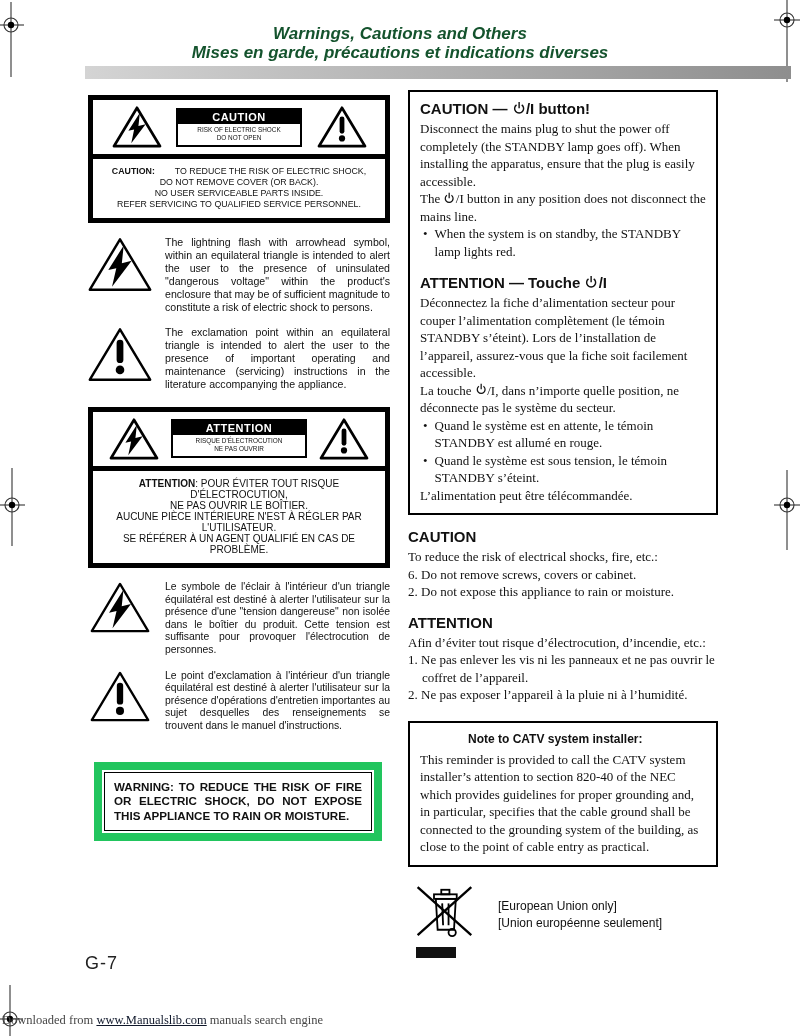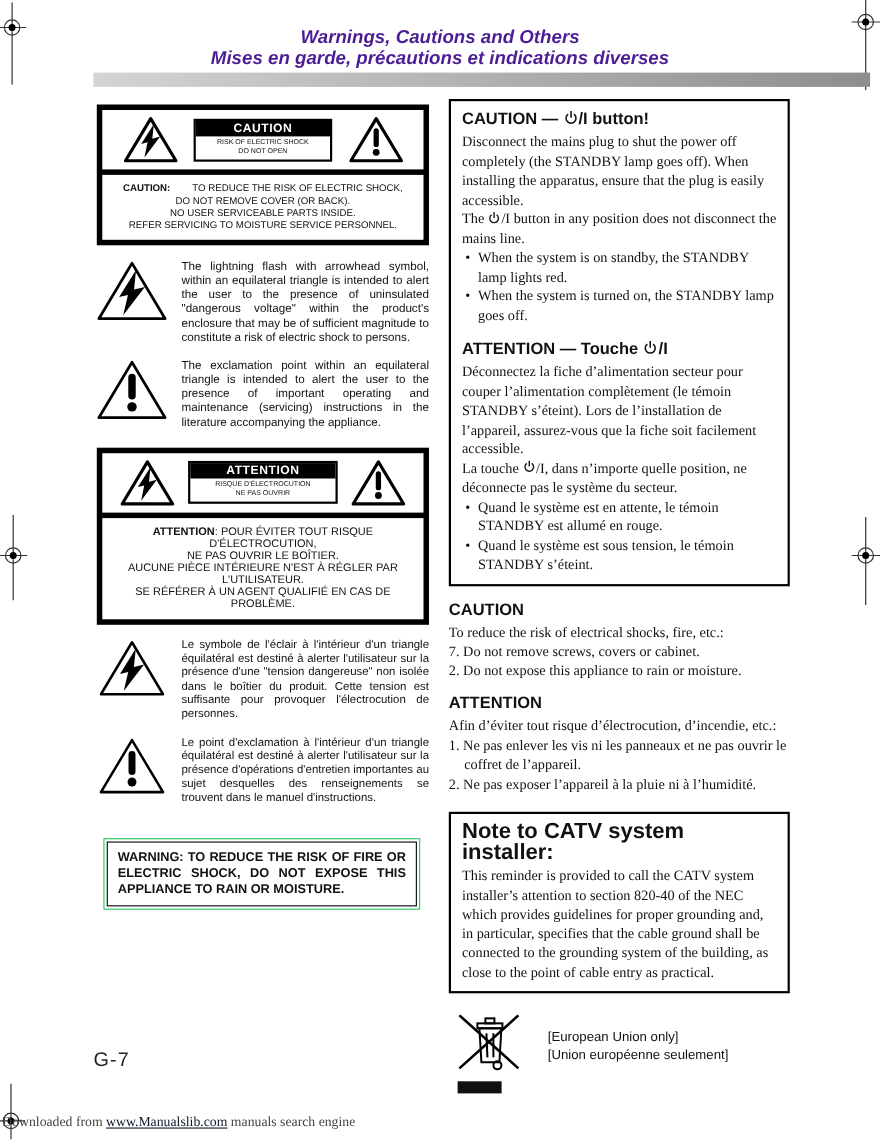--- a/index.html
+++ b/index.html
@@ -3,21 +3,21 @@
 <meta charset="utf-8">
 <style>
   html,body{margin:0;padding:0;}
   body{
     width:800px;height:1036px;position:relative;background:#fff;
     font-family:"Liberation Sans",sans-serif;color:#111;overflow:hidden;
   }
   
   .page-title{
     position:absolute;top:24px;left:0;width:800px;text-align:center;
-    font-size:17px;line-height:19px;font-weight:bold;font-style:italic;color:#4c1d95;
+    font-size:17px;line-height:19px;font-weight:bold;font-style:italic;color:#14532d;
   }
   .grad-bar{
     position:absolute;left:85px;top:66px;width:706px;height:13px;
     background:linear-gradient(to right,#d4d4d4,#8e8e8e);
   }
   
   .regmark{position:absolute;}
   .regmark line{stroke:#333;stroke-width:1.1;}
   .regmark circle.o{fill:none;stroke:#333;stroke-width:1.1;}
   .regmark circle.d{fill:#000;}
@@ -34,21 +34,21 @@
   .sb-text{font-size:8.8px;line-height:11px;text-align:center;padding:7px 4px 8px;}
   .sb-line1{white-space:nowrap;}
   .sb-gap{display:inline-block;width:20px;}
   .b{font-weight:bold;}
   
   .tri-row{display:flex;gap:13px;margin-top:13px;align-items:flex-start;}
   .tri-row .tri{flex:0 0 64px;}
   .tri-row p{margin:0;font-size:10.6px;line-height:12.9px;text-align:justify;}
   .fr .tri-row p{font-size:10.4px;line-height:12.6px;}
   
-  .warning-box{margin:29px 8px 0 6px;border:1px solid #22c55e;padding:2px;}
+  .warning-box{margin:29px 8px 0 6px;border:8px solid #22c55e;padding:2px;}
   .warning-box .inner{border:1px solid #000;padding:7px 9px;}
   .warning-box p{margin:0;font-weight:bold;font-size:11.6px;line-height:14.5px;text-align:justify;}
   
   .rbox{border:2px solid #000;padding:7px 10px 9px;}
   .sans-head{font-family:"Liberation Sans",sans-serif;font-weight:bold;font-size:15px;line-height:19px;margin:0 0 2px;}
   .serif, .serif p{font-family:"Liberation Serif",serif;font-size:13px;line-height:17.5px;}
   .serif p{margin:0;}
   .bullet{display:flex;font-family:"Liberation Serif",serif;font-size:13px;line-height:17.5px;}
   .bullet::before{content:"\2022";margin:0 7px 0 3px;}
   .sect{margin-top:12px;}
@@ -126,21 +126,21 @@
         <rect x="47" y="24" width="10" height="36" rx="5" fill="#000"></rect>
         <circle cx="52" cy="70" r="6.5" fill="#000"></circle>
       </svg>
     </div>
     <div class="sb-panel sb-text">
       <div class="sb-line1">
         <span class="b">CAUTION:</span><span class="sb-gap"></span><span>TO REDUCE THE RISK OF ELECTRIC SHOCK,</span>
       </div>
       <div>DO NOT REMOVE COVER (OR BACK).</div>
       <div>NO USER SERVICEABLE PARTS INSIDE.</div>
-      <div>REFER SERVICING TO MOISTURE SERVICE PERSONNEL.</div>
+      <div>REFER SERVICING TO QUALIFIED SERVICE PERSONNEL.</div>
     </div>
   </div>
 
   <div class="tri-row">
     <svg class="tri" width="64" height="57" viewBox="0 0 104 92">
       <polygon points="52,5 101,87 3,87" stroke-width="4"></polygon>
       <path d="M58 15 L33 55 L46 52 L39 82 L71 40 L55 44 Z" fill="#000"></path>
     </svg>
     <p>The lightning flash with arrowhead symbol, within an equilateral triangle is intended to alert the user to the presence of uninsulated "dangerous voltage" within the product's enclosure that may be of sufficient magnitude to constitute a risk of electric shock to persons.</p>
   </div>
@@ -216,64 +216,62 @@
         </svg>/I button!</h3>
     <div class="serif">
       <p>Disconnect the mains plug to shut the power off completely (the STANDBY lamp goes off). When installing the apparatus, ensure that the plug is easily accessible.</p>
       <p>The <svg class="pwr-icon" viewBox="0 0 24 24">
             <path d="M7.6 6.4 A7.6 7.6 0 1 0 16.4 6.4" fill="none" stroke="currentColor" stroke-width="2.4"></path>
             <line x1="12" y1="1.5" x2="12" y2="12" stroke="currentColor" stroke-width="2.4"></line>
           </svg>/I button in any position does not disconnect the mains line.</p>
       <div class="bullet">
           <span>When the system is on standby, the STANDBY lamp lights red.</span>
         </div>
-      <div class="bullet">
-          <span>When the system is turned on, the STANDBY lamp goes off.</span>
-        </div>
     </div>
 
     <h3 class="sans-head" style="margin-top:13px;">ATTENTION — Touche <svg class="pwr-icon" viewBox="0 0 24 24">
           <path d="M7.6 6.4 A7.6 7.6 0 1 0 16.4 6.4" fill="none" stroke="currentColor" stroke-width="2.4"></path>
           <line x1="12" y1="1.5" x2="12" y2="12" stroke="currentColor" stroke-width="2.4"></line>
         </svg>/I</h3>
     <div class="serif">
       <p>Déconnectez la fiche d’alimentation secteur pour couper l’alimentation complètement (le témoin STANDBY s’éteint). Lors de l’installation de l’appareil, assurez-vous que la fiche soit facilement accessible.</p>
       <p>La touche <svg class="pwr-icon" viewBox="0 0 24 24">
             <path d="M7.6 6.4 A7.6 7.6 0 1 0 16.4 6.4" fill="none" stroke="currentColor" stroke-width="2.4"></path>
             <line x1="12" y1="1.5" x2="12" y2="12" stroke="currentColor" stroke-width="2.4"></line>
           </svg>/I, dans n’importe quelle position, ne déconnecte pas le système du secteur.</p>
       <div class="bullet">
           <span>Quand le système est en attente, le témoin STANDBY est allumé en rouge.</span>
         </div>
       <div class="bullet">
           <span>Quand le système est sous tension, le témoin STANDBY s’éteint.</span>
         </div>
+      <p>L’alimentation peut être télécommandée.</p>
     </div>
   </div>
 
   <div class="sect">
     <h3 class="sans-head">CAUTION</h3>
     <div class="serif">
       <p>To reduce the risk of electrical shocks, fire, etc.:</p>
-      <p class="item">7. Do not remove screws, covers or cabinet.</p>
+      <p class="item">6. Do not remove screws, covers or cabinet.</p>
       <p class="item">2. Do not expose this appliance to rain or moisture.</p>
     </div>
   </div>
 
   <div class="sect">
     <h3 class="sans-head">ATTENTION</h3>
     <div class="serif">
       <p>Afin d’éviter tout risque d’électrocution, d’incendie, etc.:</p>
       <p class="item">1. Ne pas enlever les vis ni les panneaux et ne pas ouvrir le coffret de l’appareil.</p>
       <p class="item">2. Ne pas exposer l’appareil à la pluie ni à l’humidité.</p>
     </div>
   </div>
 
   <div class="rbox catv">
-    <h3 class="sans-head" style="font-size:20px;">Note to CATV system installer:</h3>
+    <h3 class="sans-head" style="font-size:12px;margin-left:48px;">Note to CATV system installer:</h3>
     <div class="serif">
       <p>This reminder is provided to call the CATV system installer’s attention to section 820-40 of the NEC which provides guidelines for proper grounding and, in particular, specifies that the cable ground shall be connected to the grounding system of the building, as close to the point of cable entry as practical.</p>
     </div>
   </div>
 
   <div class="eu-row">
     <div class="eu-sym">
       <svg width="60" height="57" viewBox="0 0 66 62">
         <g stroke="#000" fill="none" stroke-width="2">
           <rect x="30" y="6" width="9" height="5"></rect>

